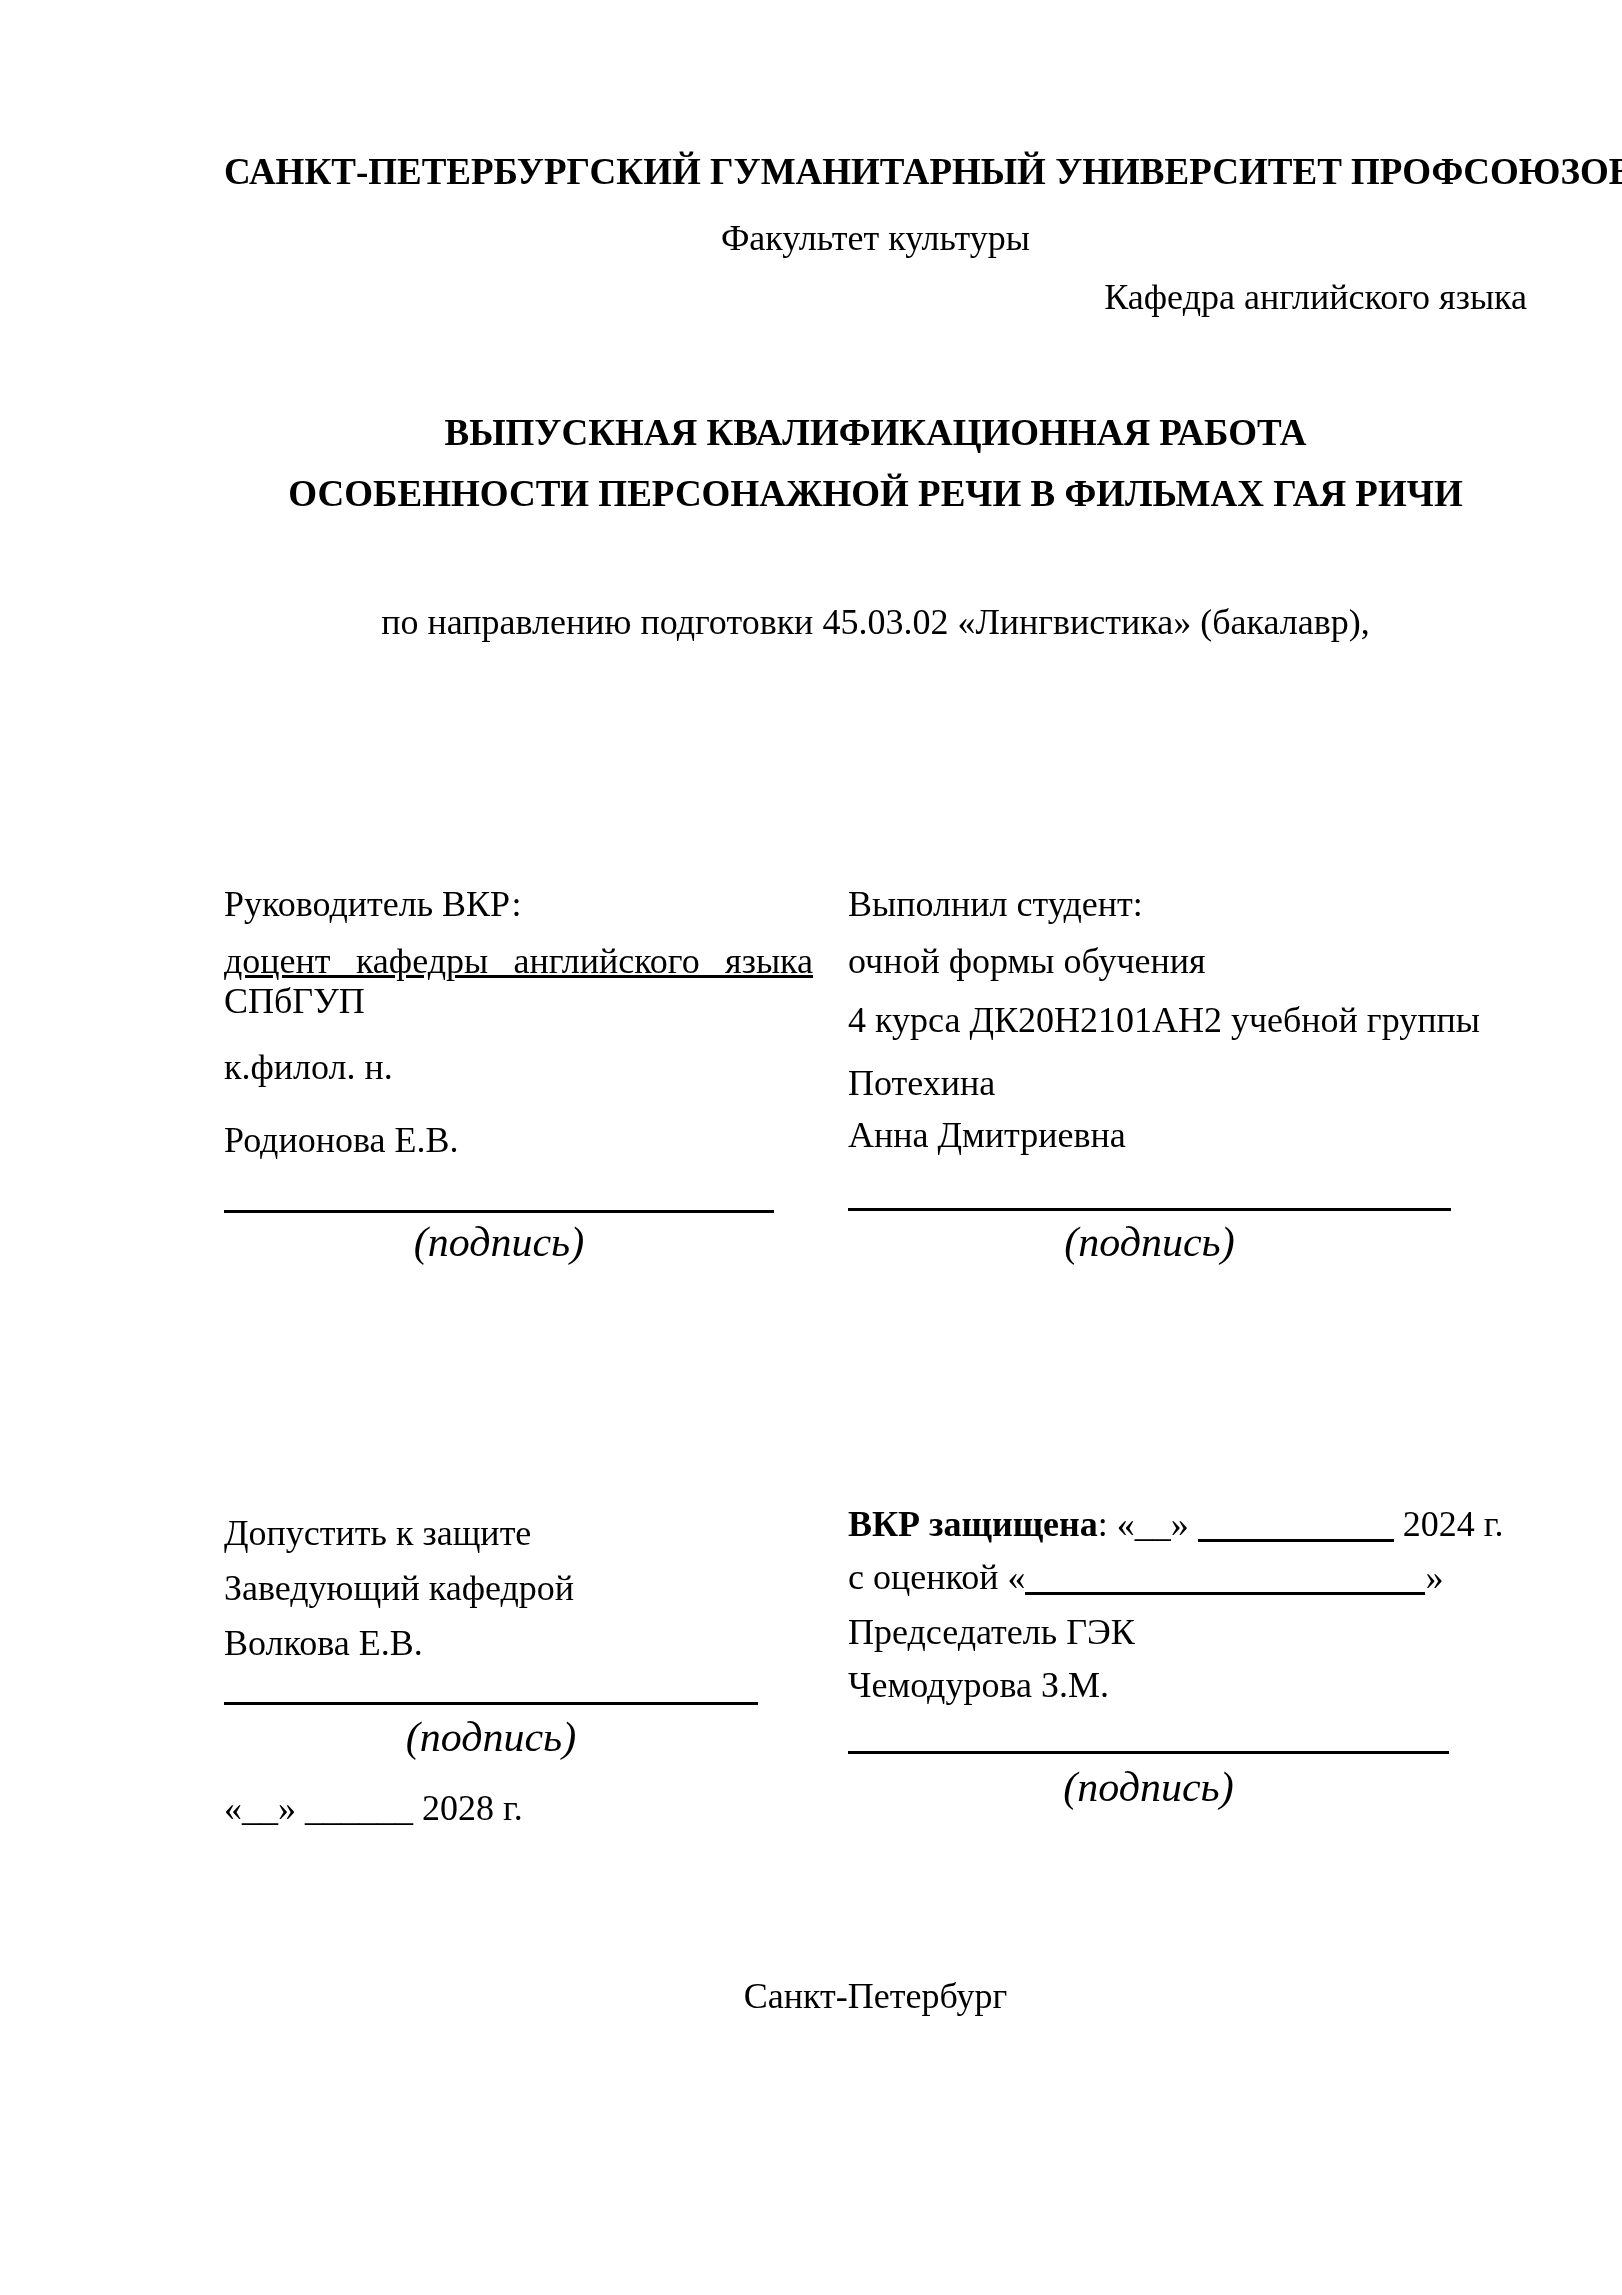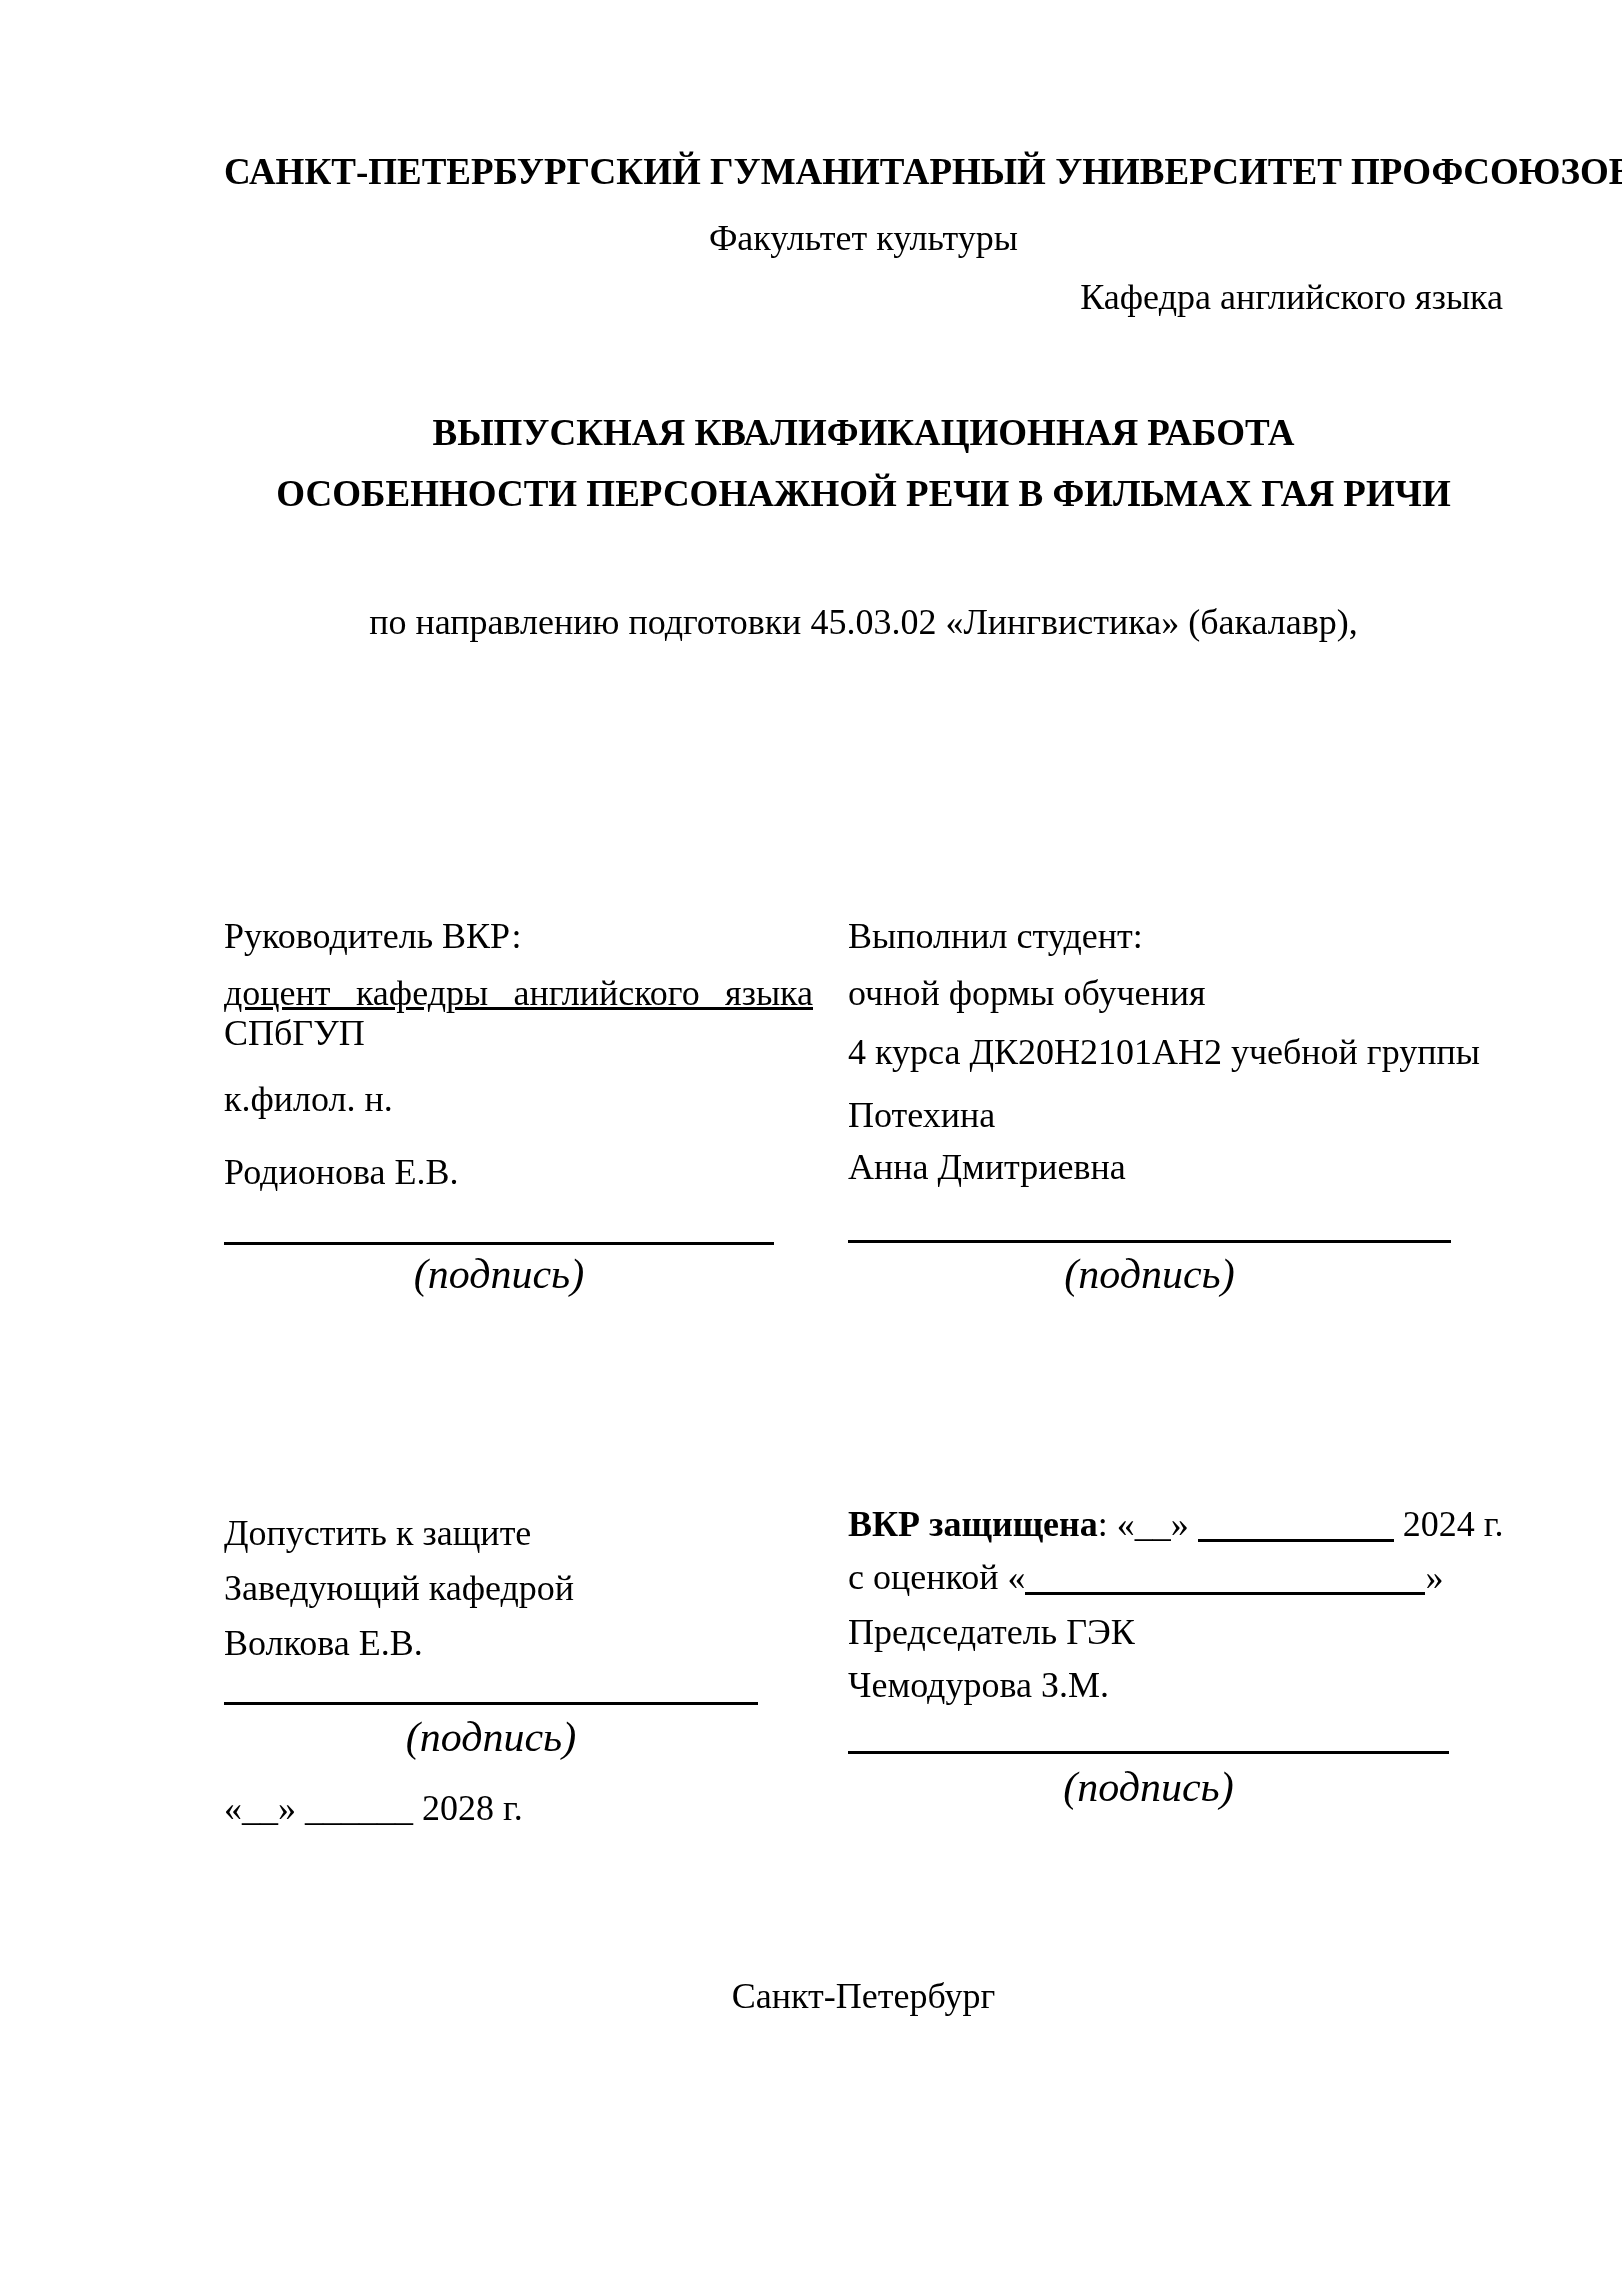--- a/index.html
+++ b/index.html
@@ -9,33 +9,33 @@
     height: 2295px;
     margin: 0 auto;
     background: #ffffff;
     color: #000000;
     font-family: "Liberation Serif", "DejaVu Serif", serif;
     font-size: 36px;
   }
   .hline {
     position: absolute;
     left: 224px;
-    right: 120px;
+    right: 96px;
     line-height: 1.2;
     white-space: nowrap;
   }
   .centered { text-align: center; }
   .right-al { text-align: right; }
   .bold { font-weight: bold; }
   .big { font-size: 37px; }
 
   .col { position: absolute; top: 0; }
   .col .cline { position: absolute; left: 0; line-height: 1.2; white-space: nowrap; }
 
-  .upper-cols { position: absolute; top: 915px; left: 224px; right: 102px; height: 416px; }
+  .upper-cols { position: absolute; top: 883px; left: 224px; right: 102px; height: 416px; }
   .lower-cols { position: absolute; top: 1503px; left: 224px; right: 102px; height: 377px; }
 
   .left-col  { left: 0; width: 589px; }
   .right-col { left: 624px; right: 0; }
 
   .justify-line {
     white-space: normal !important;
     width: 589px;
     text-align: justify;
     text-align-last: justify;

